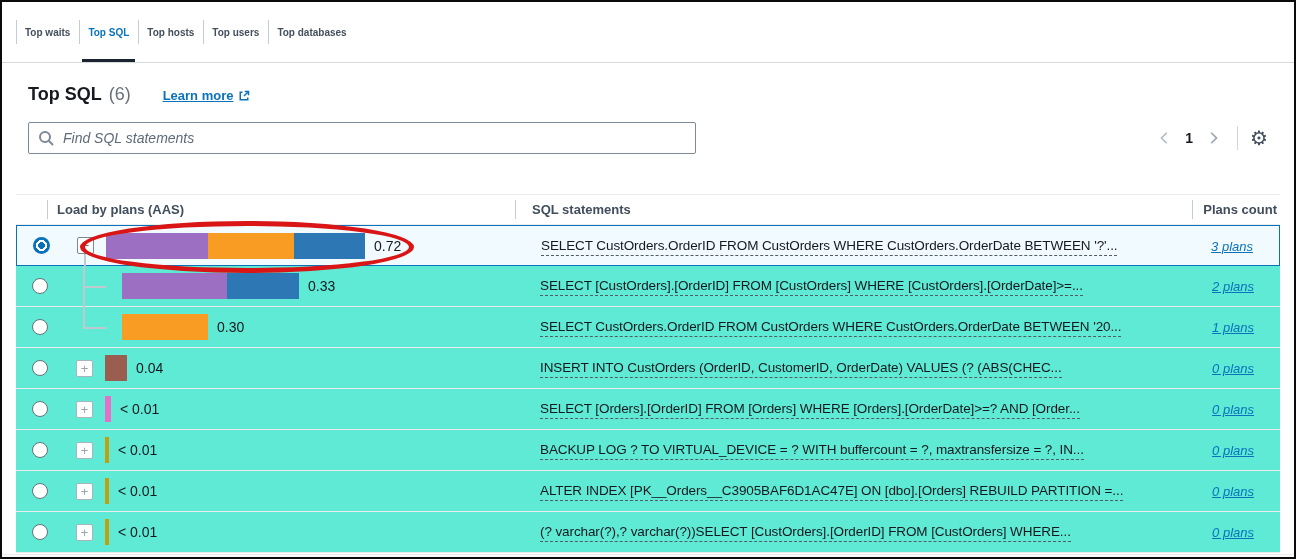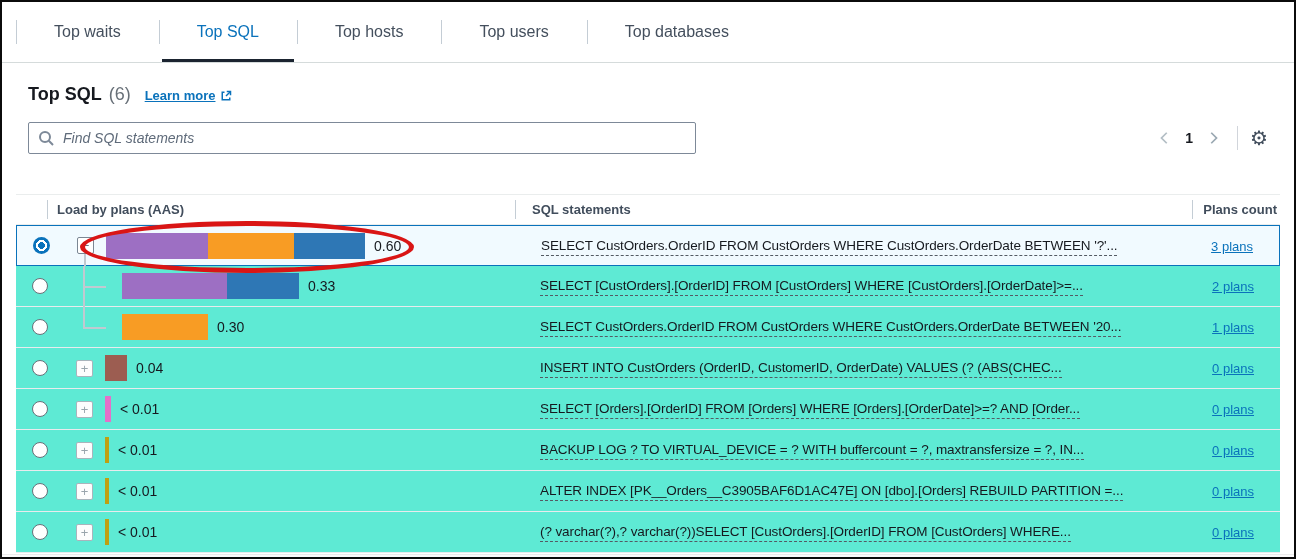--- a/index.html
+++ b/index.html
@@ -1,31 +1,31 @@
 <!DOCTYPE html>
 <html><head>
 <meta charset="utf-8">
 <style>
   html,body{margin:0;padding:0;background:#fff;}
   body{font-family:"Liberation Sans",sans-serif;color:#16191f;}
   .frame{position:relative;width:1292px;height:555px;border:2px solid #0b0b0b;background:#fff;overflow:hidden;}
 
   
   .tabbar{display:flex;align-items:stretch;height:61px;border-bottom:1px solid #d5dbdb;padding-left:14px;box-sizing:border-box;background:#fff;}
-  .tab{position:relative;display:flex;align-items:center;padding:0 38px;font-size:16px;font-weight:normal;color:#444f5d;cursor:pointer;white-space:nowrap;}
+  .tab{position:relative;display:flex;align-items:center;padding:0 9px;font-size:10px;font-weight:bold;color:#444f5d;cursor:pointer;white-space:nowrap;}
   .tab::before{content:"";position:absolute;left:0;top:18px;bottom:18px;width:1px;background:#c4cdd5;}
   .tab.active{color:#0a72bb;}
   .tab.active::after{content:"";position:absolute;left:3px;right:3px;bottom:0;height:3px;background:#1b2430;}
 
   
   .panel{padding:0 26px;}
   .title-row{margin-top:21px;display:flex;align-items:baseline;}
   .title{font-size:18px;font-weight:bold;color:#16191f;}
   .count{font-size:18px;font-weight:normal;color:#687078;margin-left:7px;}
-  .learn{margin-left:14px;font-size:13px;font-weight:bold;color:#0a72bb;text-decoration:underline;display:inline-flex;align-items:center;gap:5px;cursor:pointer;}
+  .learn{margin-left:32px;font-size:13px;font-weight:bold;color:#0a72bb;text-decoration:underline;display:inline-flex;align-items:center;gap:5px;cursor:pointer;}
 
   .controls{margin-top:17px;display:flex;align-items:center;}
   .search{display:flex;align-items:center;width:648px;height:30px;border:1px solid #7d8998;border-radius:2px;padding:0 9px;gap:7px;background:#fff;box-sizing:content-box;}
   .search input{border:none;outline:none;flex:1;font-size:14px;color:#16191f;font-family:inherit;background:transparent;}
   .search input::placeholder{color:#5f6b7a;font-style:italic;opacity:1;}
   .pager{margin-left:auto;display:flex;align-items:center;}
   .pg-btn{display:flex;align-items:center;justify-content:center;width:24px;height:24px;cursor:pointer;}
   .pg-num{font-size:14px;font-weight:bold;color:#16191f;margin:0 8px;}
   .pg-div{width:1px;height:24px;background:#d1d5db;margin:0 12px;}
   .gear{font-size:20px;color:#414d5c;cursor:pointer;line-height:1;}
@@ -39,21 +39,21 @@
   .th-plans{right:3px;}
   .th-div{position:absolute;top:5px;bottom:5px;width:1px;background:#c4cdd5;}
 
   .rows{position:relative;}
   .trow{display:flex;align-items:center;height:41px;box-sizing:border-box;border-bottom:1px solid #e9ebed;background:#5eead4;position:relative;}
   .trow.selected{background:#f1faff;border:1px solid #0a72bb;}
   .c-radio{flex:0 0 48px;display:flex;justify-content:center;}
   .c-expand{flex:0 0 41px;display:flex;align-items:center;justify-content:center;}
   .c-load{flex:0 0 412px;display:flex;align-items:center;}
   .c-sql{flex:1 1 auto;padding-left:15px;overflow:hidden;white-space:nowrap;min-width:0;}
-  .c-plans{flex:0 0 148px;text-align:right;padding-right:26px;box-sizing:border-box;}
+  .c-plans{flex:0 0 148px;text-align:right;padding-right:26px;box-sizing:border-box;font-style:italic;}
 
   .radio{width:16px;height:16px;border-radius:50%;border:1px solid #687078;background:#fff;box-sizing:border-box;cursor:pointer;display:block;}
   .radio.sel{width:17px;height:17px;border:none;background:radial-gradient(circle,#0a72bb 0 3.4px,#fff 3.4px 5.4px,#0a72bb 5.4px 8.5px);}
 
   .expand-box{width:17px;height:17px;box-sizing:border-box;border-radius:2px;display:flex;align-items:center;justify-content:center;font-size:13px;line-height:1;cursor:pointer;background:#fff;position:relative;z-index:1;}
   .expand-box.minus{border:1px solid #7b8794;color:#5f6b7a;}
   .expand-box.plus{border:1px solid #a9b4bc;color:#99a4ac;background:#fdfdfd;}
 
   .indent{width:17px;flex:0 0 17px;}
   .bar{display:flex;height:26px;}
@@ -141,21 +141,21 @@
     <div class="c-expand">
       <span class="expand-box minus">−</span>
     </div>
     <div class="c-load">
 
       <span class="bar">
                 <span class="seg" style="width:102px;background:#9d6fc3"></span>
                 <span class="seg" style="width:86px;background:#f89c24"></span>
                 <span class="seg" style="width:71px;background:#2e77b5"></span>
               </span>
-      <span class="load-val">0.60</span>
+      <span class="load-val">0.72</span>
     </div>
     <div class="c-sql">
       <span class="sql-text">SELECT CustOrders.OrderID FROM CustOrders WHERE CustOrders.OrderDate BETWEEN '?'...</span>
     </div>
     <div class="c-plans">
       <a class="plans-link">3 plans</a>
     </div>
             <span class="conn" style="left:67px;top:28px;width:2px;height:12px"></span>
           </div>
           <div class="ellipse" style="top: -4px; border-color: rgb(217, 21, 21);"></div>

